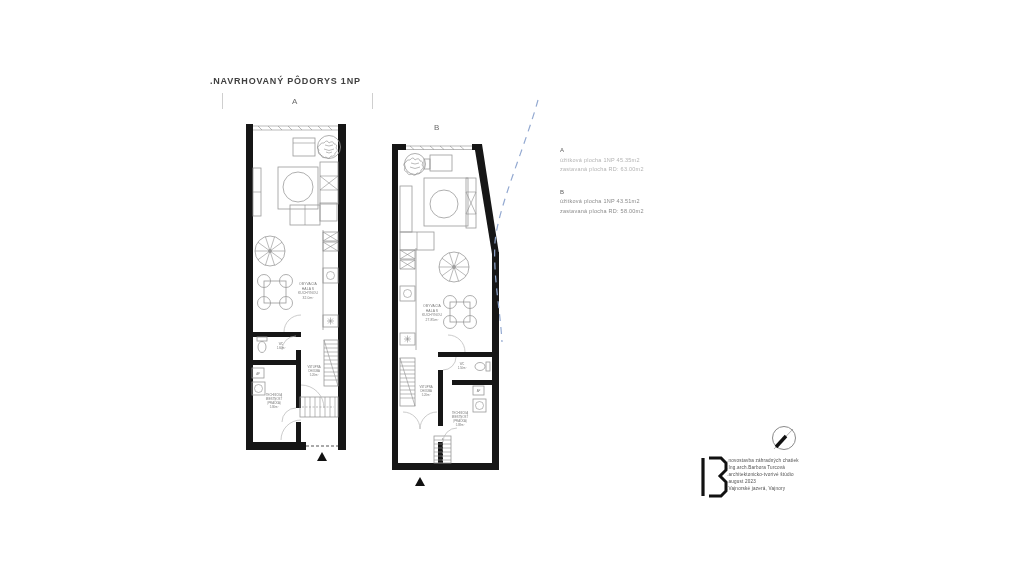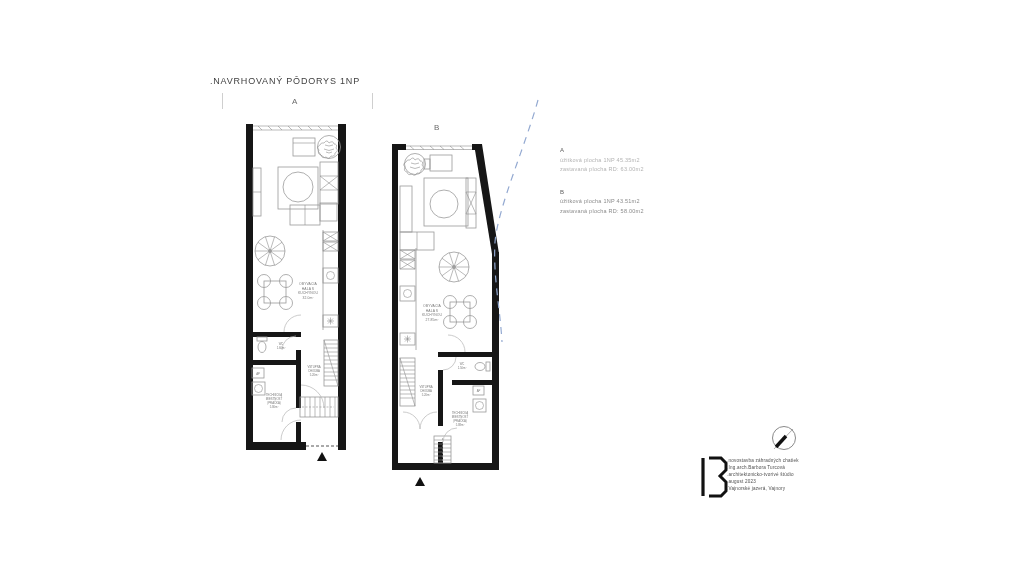--- a/index.html
+++ b/index.html
@@ -1,19 +1,19 @@
 <!DOCTYPE html>
 <html><head>
 <meta charset="utf-8">
 <style>
   html,body{margin:0;padding:0;}
   body{width:1011px;height:570px;background:#ffffff;position:relative;overflow:hidden;
        font-family:"Liberation Sans", sans-serif;}
   .abs{position:absolute;}
-  #title{left:210px;top:76px;font-size:9px;letter-spacing:.8px;color:#3f3f3f;font-weight:400;}
+  #title{left:210px;top:76px;font-size:9px;letter-spacing:.8px;color:#3f3f3f;font-weight:700;}
   .plan-label{font-size:8px;color:#6a6a6a;letter-spacing:.5px;}
   #plan-a-label{left:292px;top:97px;}
   #plan-b-label{left:434px;top:123px;}
   .tick{width:1px;height:16px;background:#cfcfcf;}
   #tick-left{left:222px;top:93px;}
   #tick-right{left:372px;top:93px;}
   #legend{left:560px;top:146px;font-size:5.5px;letter-spacing:.25px;line-height:9.5px;color:#8a8a8a;}
   #legend .hdr{color:#5f5f5f;font-size:6px;}
   #legend .faded{color:#b3b3b3;}
   #legend .block-b{margin-top:13px;}

